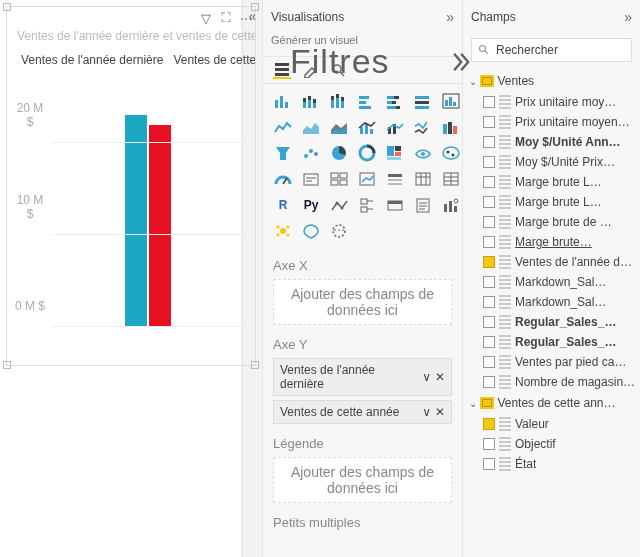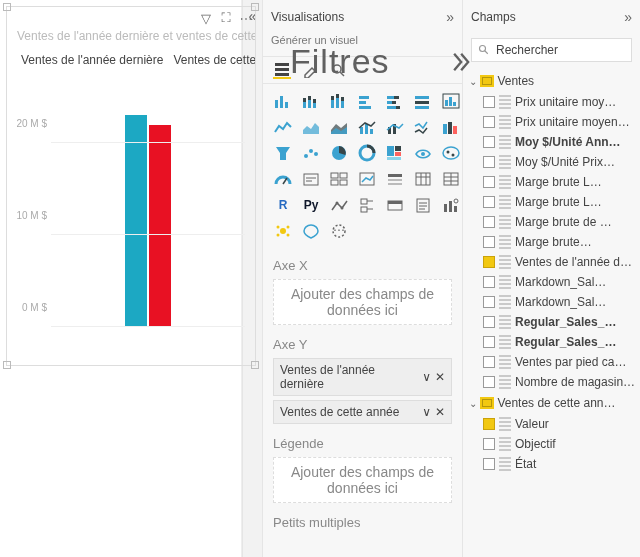--- a/index.html
+++ b/index.html
@@ -10,21 +10,21 @@
 .report .c1{left:-4px;top:-4px}.report .c2{right:-4px;top:-4px}.report .c3{left:-4px;bottom:-4px}.report .c4{right:-4px;bottom:-4px}
 .report-toolbar{position:absolute;right:2px;top:4px;display:flex;gap:6px}
 .report-toolbar span{width:14px;height:14px;display:inline-flex;align-items:center;justify-content:center;color:#666;font-size:13px}
 .chart-title{padding:22px 10px 6px 10px;color:#bbb;font-size:12px;white-space:nowrap;overflow:hidden}
 .legend{display:flex;align-items:center;gap:4px;padding:4px 10px 10px 10px;font-size:11px;white-space:nowrap;overflow:hidden}
 .legend .dot{width:8px;height:8px;border-radius:50%;display:inline-block}
 .legend .l1{background:#1ca8c3}
 .legend .l2{background:#374649}
 .plot{position:relative;width:100%;height:270px}
 .yaxis{position:absolute;left:6px;top:0;bottom:20px;width:34px}
-.ytick{position:absolute;left:0;width:34px;text-align:right;font-size:10px;color:#aaa}
+.ytick{position:absolute;left:0;width:34px;text-align:center;font-size:12px;color:#aaa}
 .grid{position:absolute;left:44px;right:10px;height:1px;background:#eee}
 .baseline{position:absolute;left:44px;right:10px;bottom:20px;height:1px;background:#ccc}
 .bars{position:absolute;left:44px;right:10px;top:0;bottom:20px;display:flex;align-items:flex-end;justify-content:center;gap:2px}
 .bar{width:22px}
 .bar.b1{background:#1ca8c3}
 .bar.b2{background:#e81123}
 .overlay-text{position:absolute;left:290px;top:42px;font-size:34px;color:#606060;letter-spacing:1px;font-weight:400;pointer-events:none;z-index:5}
 .overlay-chevron{position:absolute;left:446px;top:48px;pointer-events:none;z-index:5}
 .pane{background:#f7f7f7;border-left:1px solid #e5e5e5;display:flex;flex-direction:column;height:557px}
 .pane.vis{width:200px}
@@ -463,21 +463,21 @@
       <div class="tree-node" style="padding-left: 16px;">
         <span class="chk"></span>
         <span class="tbl-ico"></span>
         <span>Marge brute L…</span>
       </div>
       <div class="tree-node" style="padding-left: 16px;">
         <span class="chk"></span>
         <span class="tbl-ico"></span>
         <span>Marge brute de …</span>
       </div>
-      <div class="tree-node" style="padding-left: 16px;">
+      <div class="tree-node" style="padding-left: 16px; text-decoration: underline;">
         <span class="chk"></span>
         <span class="tbl-ico"></span>
         <span>Marge brute…</span>
       </div>
       <div class="tree-node" style="padding-left: 16px;">
         <span class="chk on"></span>
         <span class="tbl-ico"></span>
         <span>Ventes de l'année d…</span>
       </div>
       <div class="tree-node" style="padding-left: 16px;">

